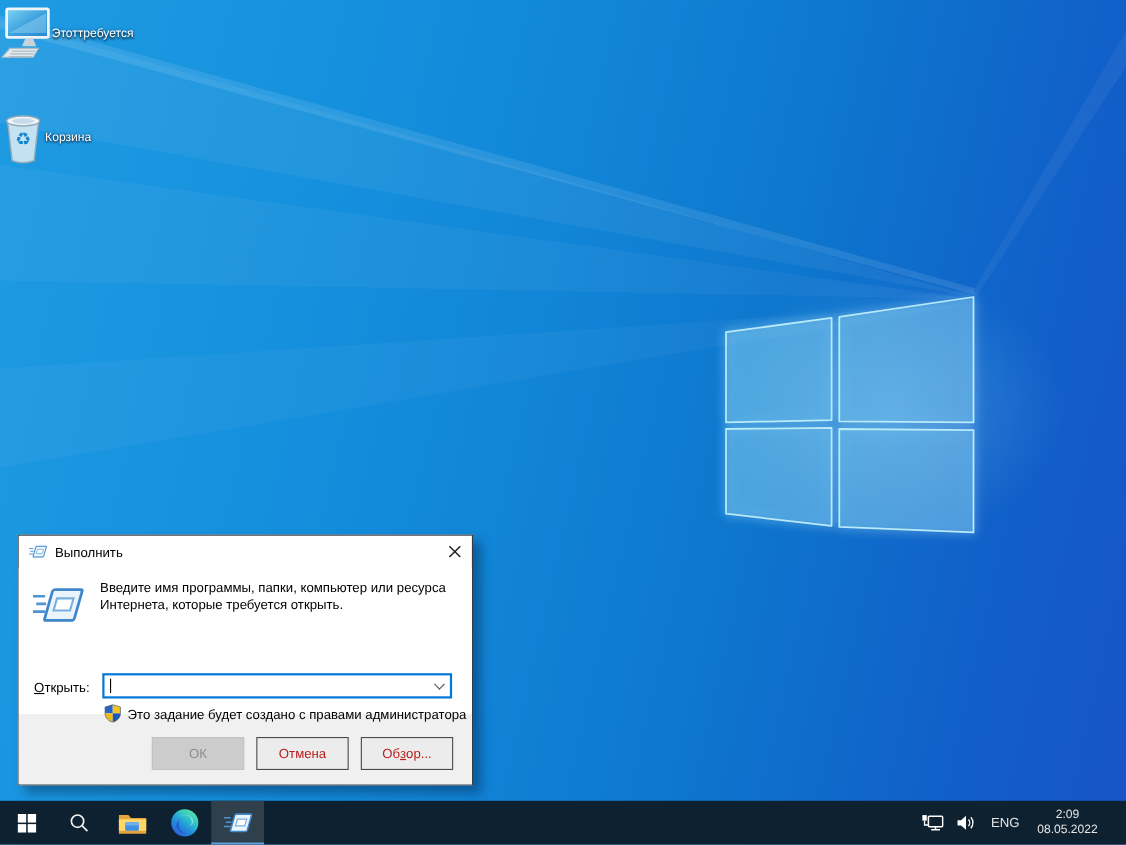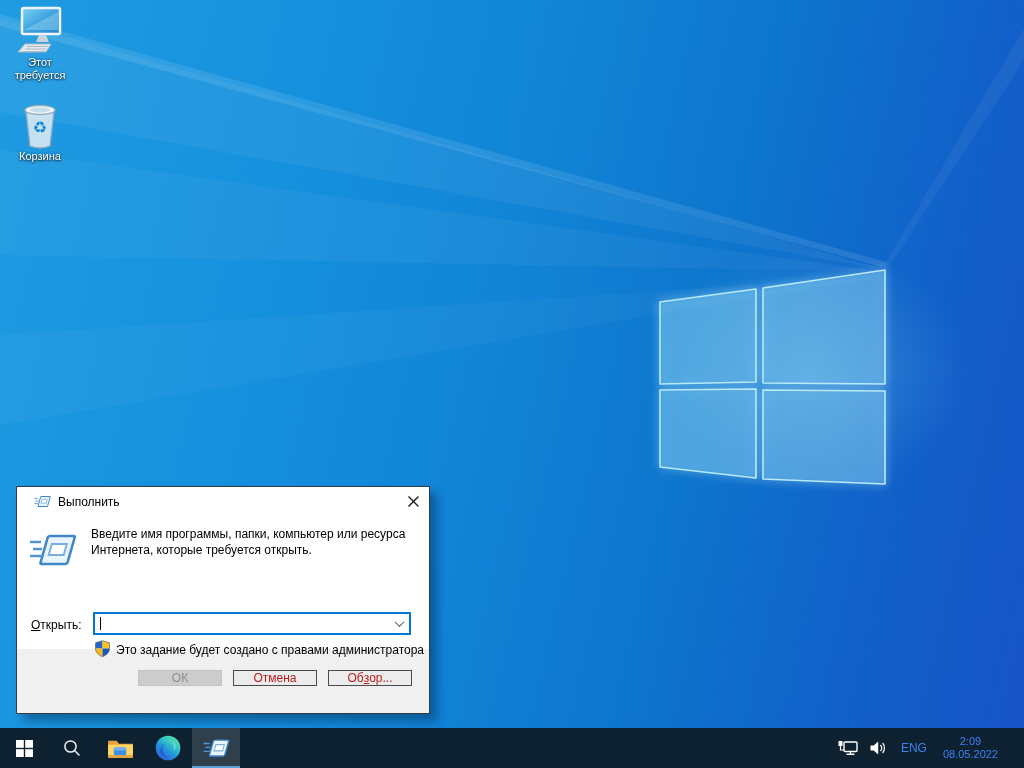--- a/index.html
+++ b/index.html
@@ -13,21 +13,21 @@
   .beams { position:absolute; left:0; top:0; pointer-events:none; }
   .logo-glow {
     position:absolute; left:590px; top:200px; width:440px; height:340px; pointer-events:none;
     background: radial-gradient(closest-side, rgba(150,220,248,0.28), rgba(150,220,248,0) 72%);
   }
   .win-logo { position:absolute; left:655px; top:262px; filter: drop-shadow(0 0 5px rgba(175,232,250,0.85)); }
 
   
   .desktop-icon {
     position:absolute; left:1px; width:78px;
-    display:flex; flex-direction:column; align-items:center;
+    display:flex; align-items:center;
     color:#fff; font-size:11px; line-height:13px; text-align:center;
     text-shadow: 0 1px 2px rgba(0,0,0,0.8), 0 0 3px rgba(0,0,0,0.45);
     cursor:default;
   }
   .desktop-icon .ico { height:50px; display:flex; align-items:flex-end; justify-content:center; }
   #di-pc   { top:6px; }
   #di-bin  { top:100px; }
   #di-edge { top:198px; }
   .bin-wrap { position:relative; }
   .recycle-glyph {
@@ -35,21 +35,21 @@
     color:#1187d0; font-size:16px; text-shadow:none;
   }
 
   
   .run-dialog {
     position:absolute; left:16px; top:486px; width:414px;
     background:#fff; border:1px solid #343b42;
     box-shadow: 7px 7px 9px rgba(0,15,40,0.35);
     font-size:12px; color:#000;
   }
-  .titlebar { height:29px; display:flex; align-items:center; padding-left:17px; }
+  .titlebar { height:29px; display:flex; align-items:center; padding-left:9px; }
   .titlebar .t-ico { width:17px; height:15px; }
   .title-text { margin-left:7px; flex:1; font-size:12px; }
   .close-btn { width:32px; height:29px; display:flex; align-items:center; justify-content:center; cursor:default; }
 
   .dialog-body { position:relative; height:133px; background:#fff; }
   .run-big-icon { position:absolute; left:12px; top:13px; }
   .instruction { position:absolute; left:74px; top:10px; width:332px; line-height:16px; }
   .open-label { position:absolute; left:14px; top:102px; }
   .accel { text-decoration:underline; }
   .combobox {
@@ -68,30 +68,30 @@
   }
   .shield { position:absolute; left:77px; top:124px; }
   .admin-note { position:absolute; left:99px; top:127px; }
 
   .dialog-footer {
     height:64px; background:#f0f0f0;
     display:flex; justify-content:flex-end; align-items:flex-start;
     gap:11px; padding:21px 17px 0 0;
   }
   .btn {
-    width:84px; height:16px; font:12px "Liberation Sans", sans-serif;
+    width:84px; height:30px; font:12px "Liberation Sans", sans-serif;
     display:flex; align-items:center; justify-content:center;
   }
   .btn-normal { background:#ececec; border:1px solid #4a4a4a; color:#b91c1c; }
   .btn-disabled { background:#cccccc; border:1px solid #c3c3c3; color:#8d8d8d; }
 
   
   .taskbar {
     position:absolute; left:0; bottom:0; width:1024px; height:40px;
-    background:#0d2130; display:flex; align-items:stretch; color:#3b82f6;
+    background:#0d2130; display:flex; align-items:stretch; color:#e5e5e5;
   }
   .tb-btn { width:48px; display:flex; align-items:center; justify-content:center; position:relative; }
   .tb-btn.active { background:#2f3f4c; box-shadow: inset 0 -2px 0 #5ba2d9; }
   .tray { margin-left:auto; display:flex; align-items:center; }
   .tray-icon { padding:0 6px; display:flex; align-items:center; }
   .tray-lang { font-size:12px; padding:0 9px; }
   .tray-clock { font-size:11px; line-height:13px; text-align:center; padding:0 26px 0 7px; }
 </style>
 </head>
 <body>

